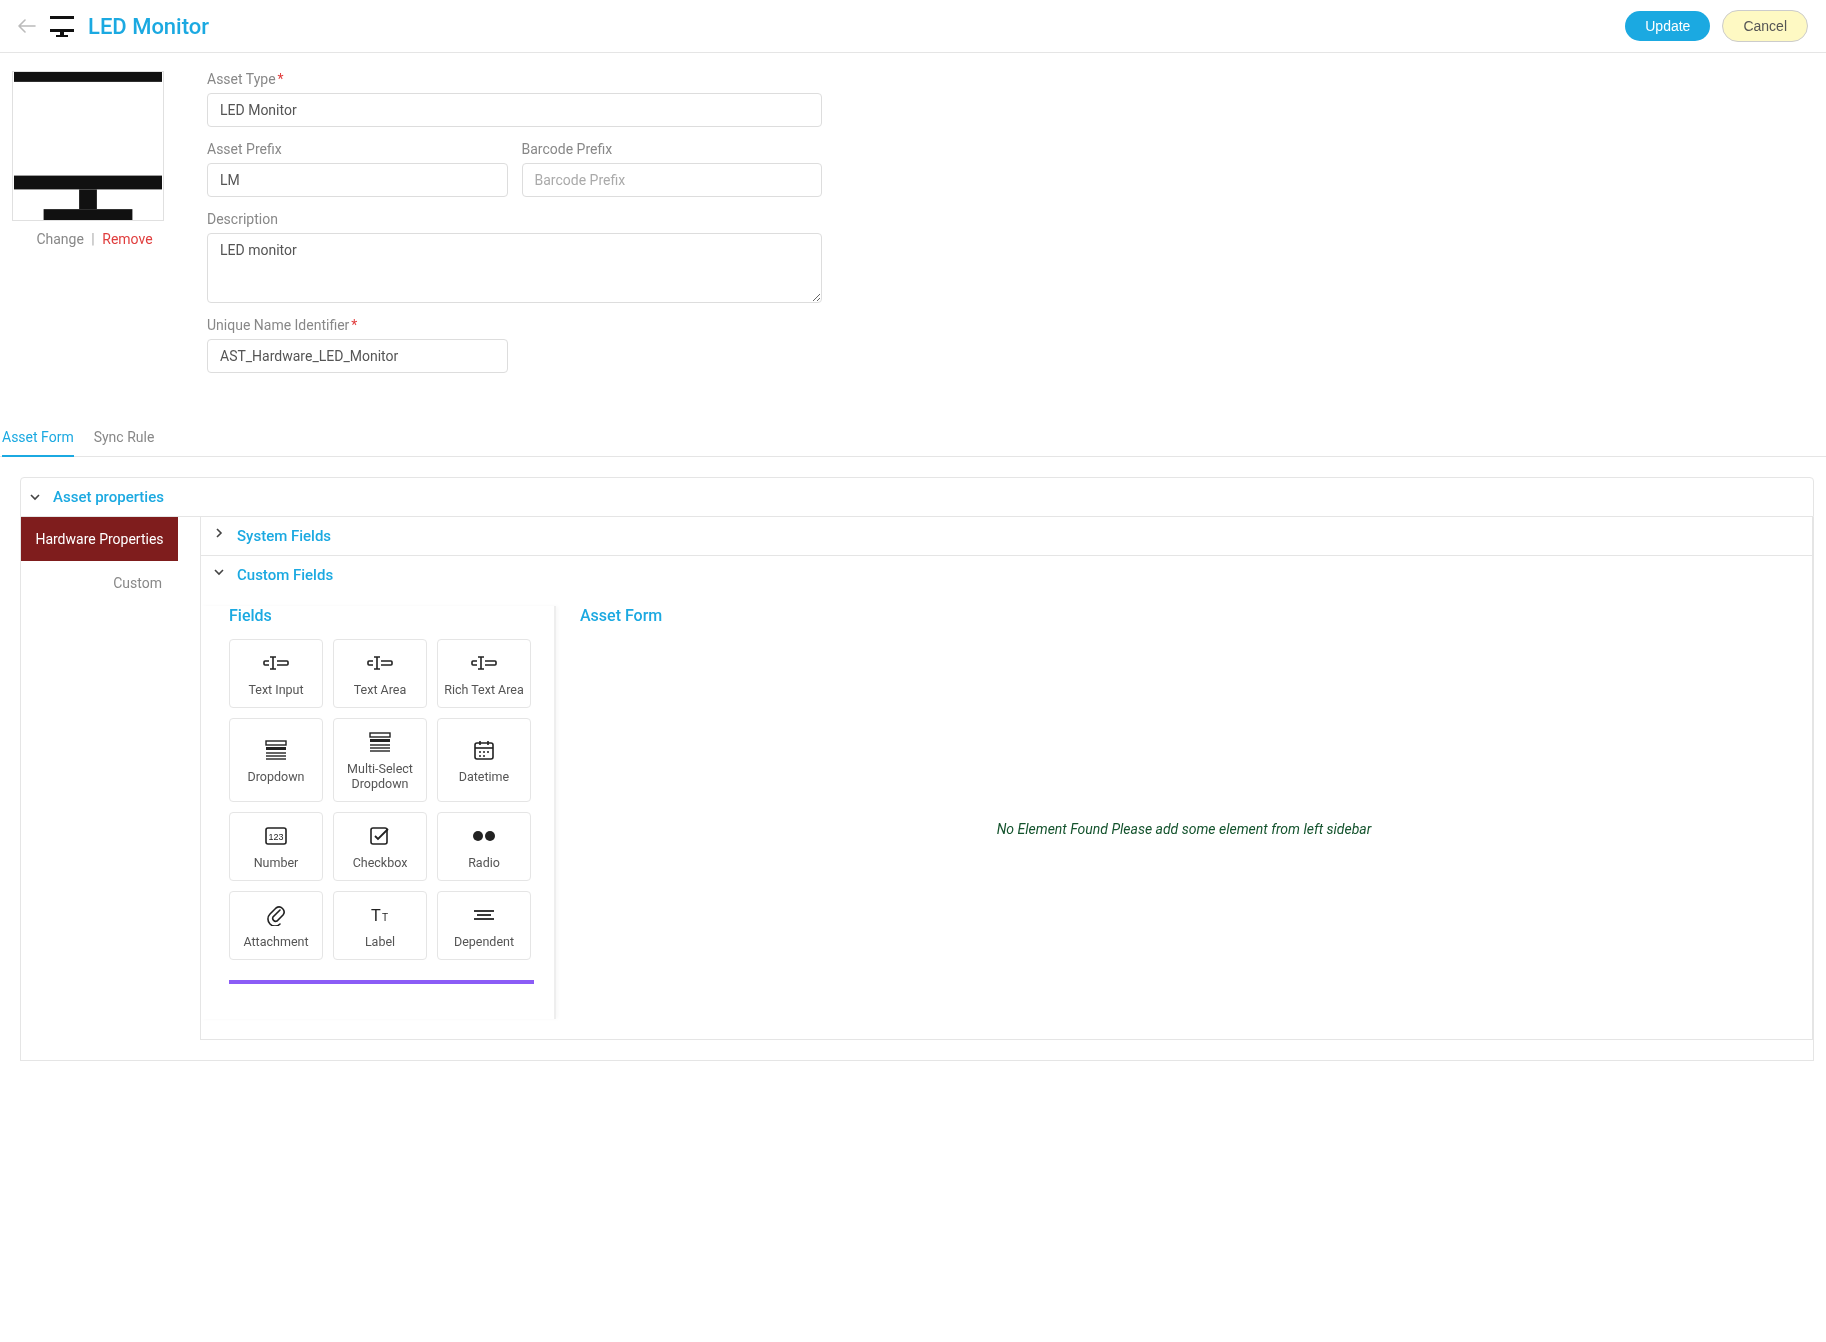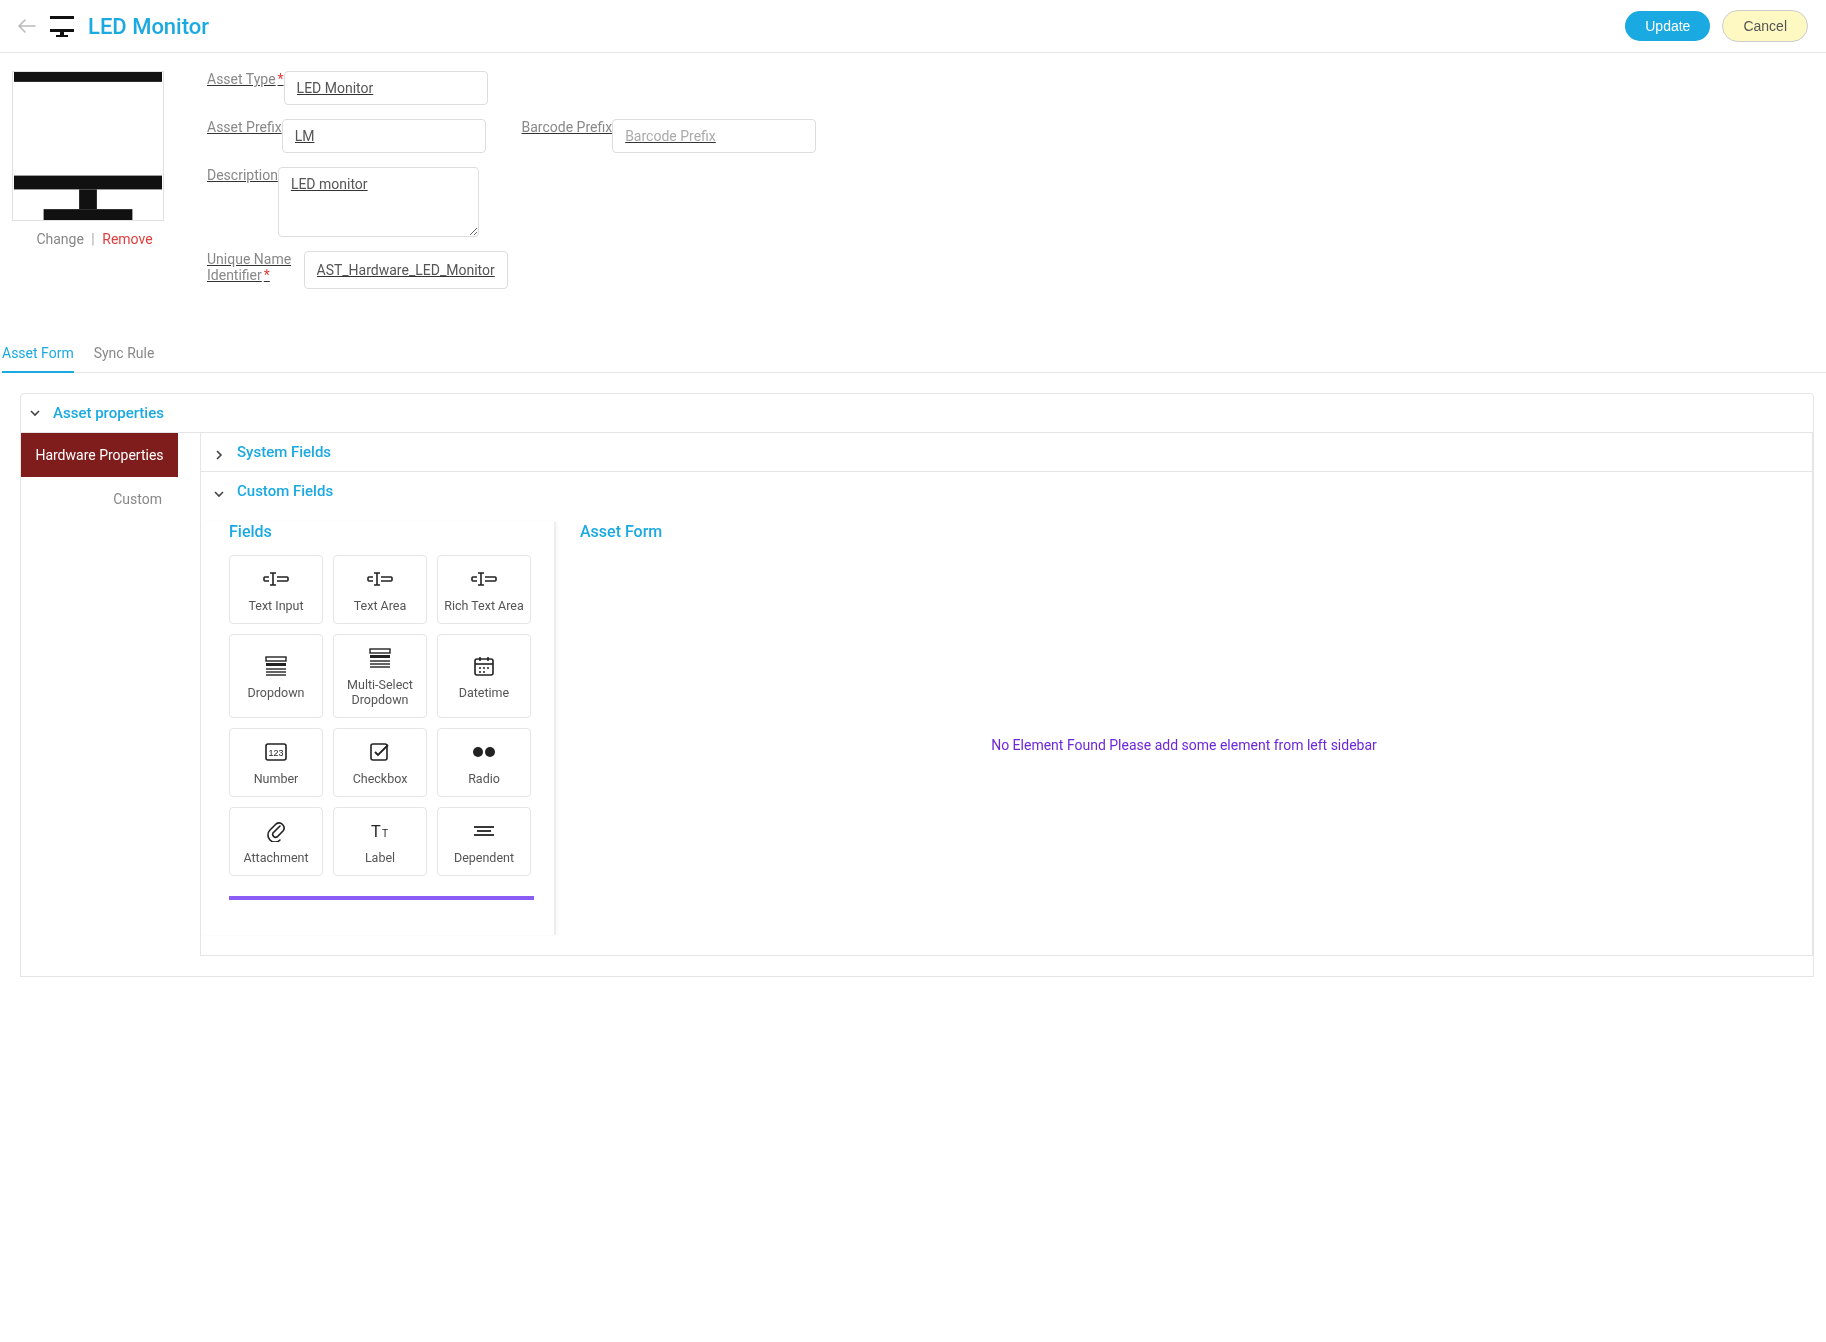--- a/index.html
+++ b/index.html
@@ -17,21 +17,21 @@
 .image-col { width: 165px; flex-shrink: 0; }
 .image-preview { width: 152px; height: 150px; border: 1px solid #e0e0e0; display: flex; flex-direction: column; justify-content: space-between; padding: 0; background: #fff; overflow: hidden; }
 .monitor-svg { width: 100%; height: 100%; }
 .image-actions { text-align: center; margin-top: 10px; font-size: 14px; }
 .change-link { color: #888; cursor: pointer; }
 .divider-pipe { color: #aaa; margin: 0 4px; }
 .remove-link { color: #e03d3d; cursor: pointer; }
 
 .form-col { flex: 0 0 615px; }
 .form-row { display: flex; gap: 14px; margin-bottom: 14px; }
-.form-group { flex: 1; display: flex; flex-direction: row; text-decoration: underline; }
+.form-group { flex: 1; display: flex; flex-direction: column; }
 .form-group.half { flex: 0 0 calc(50% - 7px); }
 .label { color: #888; font-size: 14px; margin-bottom: 6px; }
 .required { color: #e03d3d; margin-left: 2px; }
 .input, .textarea { border: 1px solid #ddd; border-radius: 4px; padding: 8px 12px; font-size: 14px; color: #555; font-family: inherit; }
 .input::placeholder { color: #aaa; }
 .textarea { min-height: 70px; resize: both; }
 
 .tabs { display: flex; border-bottom: 1px solid #e5e5e5; padding: 0 2px; gap: 20px; margin-top: 8px; }
 .tab { padding: 10px 0; color: #888; cursor: pointer; font-size: 14px; }
 .tab.active { color: #1ba9e1; border-bottom: 2px solid #1ba9e1; margin-bottom: -1px; }
@@ -44,34 +44,34 @@
 .accordion-body { border: 1px solid #e5e5e5; border-top: none; display: flex; }
 .prop-sidebar { width: 157px; flex-shrink: 0; }
 .prop-tab { padding: 14px 8px; text-align: center; cursor: pointer; font-size: 14px; }
 .prop-tab.active { background: #7f1d1d; color: #fff; }
 .prop-tab:not(.active) { color: #888; text-align: right; padding-right: 16px; }
 
 .prop-content { flex: 1; padding: 0 0 20px 22px; }
 .sub-accordion { border: 1px solid #e5e5e5; margin-bottom: 0; }
 .sub-accordion:first-child { border-top: none; }
 .sub-accordion + .sub-accordion { border-top: none; }
-.sub-header { display: flex; align-items: flex-end; gap: 10px; padding: 10px 12px; cursor: pointer; }
+.sub-header { display: flex; align-items: flex-start; gap: 10px; padding: 10px 12px; cursor: pointer; }
 .sub-header .chev { color: #555; font-size: 13px; width: 14px; }
 .sub-title { color: #1ba9e1; font-size: 15px; font-weight: 500; }
 
 .custom-body { display: flex; padding: 12px 0 20px 0; }
 .fields-panel { width: 355px; padding: 0 20px 0 28px; border-right: 2px solid #eee; box-shadow: 2px 0 4px rgba(0,0,0,0.03); }
 .panel-heading { color: #1ba9e1; font-size: 16px; font-weight: 500; margin-bottom: 14px; }
 .field-grid { display: grid; grid-template-columns: repeat(3, 94px); gap: 10px; padding-bottom: 20px; border-bottom: 4px solid #8b5cf6; }
 .field-card { border: 1px solid #e5e5e5; border-radius: 4px; padding: 12px 4px 10px 4px; display: flex; flex-direction: column; align-items: center; justify-content: center; cursor: grab; min-height: 68px; gap: 8px; }
 .field-card .ficon { height: 22px; display: flex; align-items: center; justify-content: center; color: #2b2b2b; text-align: center; }
 .field-card .flabel { font-size: 12.5px; color: #555; text-align: center; line-height: 1.2; }
 
 .form-panel { flex: 1; padding: 0 24px; display: flex; flex-direction: column; }
-.empty-msg { flex: 1; display: flex; align-items: center; justify-content: center; color: #6d28d9; font-size: 14px; min-height: 380px; }
+.empty-msg { flex: 1; display: flex; align-items: center; justify-content: center; color: #14532d; font-style: italic; font-size: 14px; min-height: 380px; }
 
 svg { display: block; }
 </style>
 </head>
 <body>
 
 <div class="header">
   <span class="back-arrow">
     <svg width="18" height="14" viewBox="0 0 18 14">
         <path d="M7 1 L1 7 L7 13 M1 7 H17" stroke="#bbb" stroke-width="1.6" fill="none" stroke-linecap="round" stroke-linejoin="round"></path>

